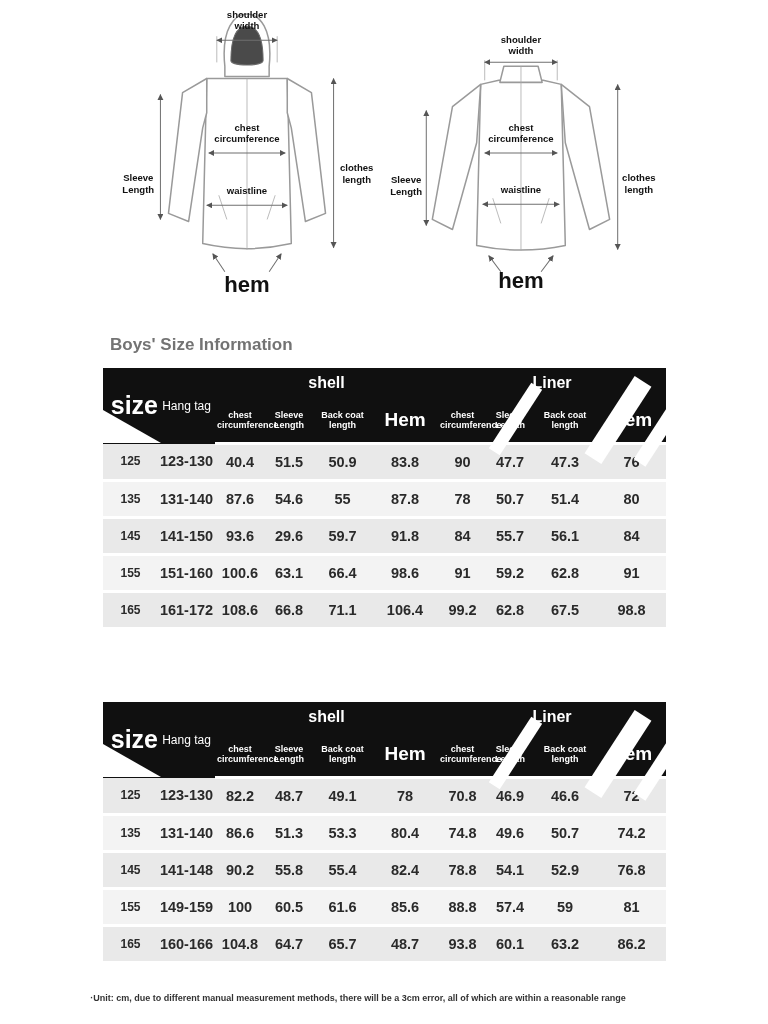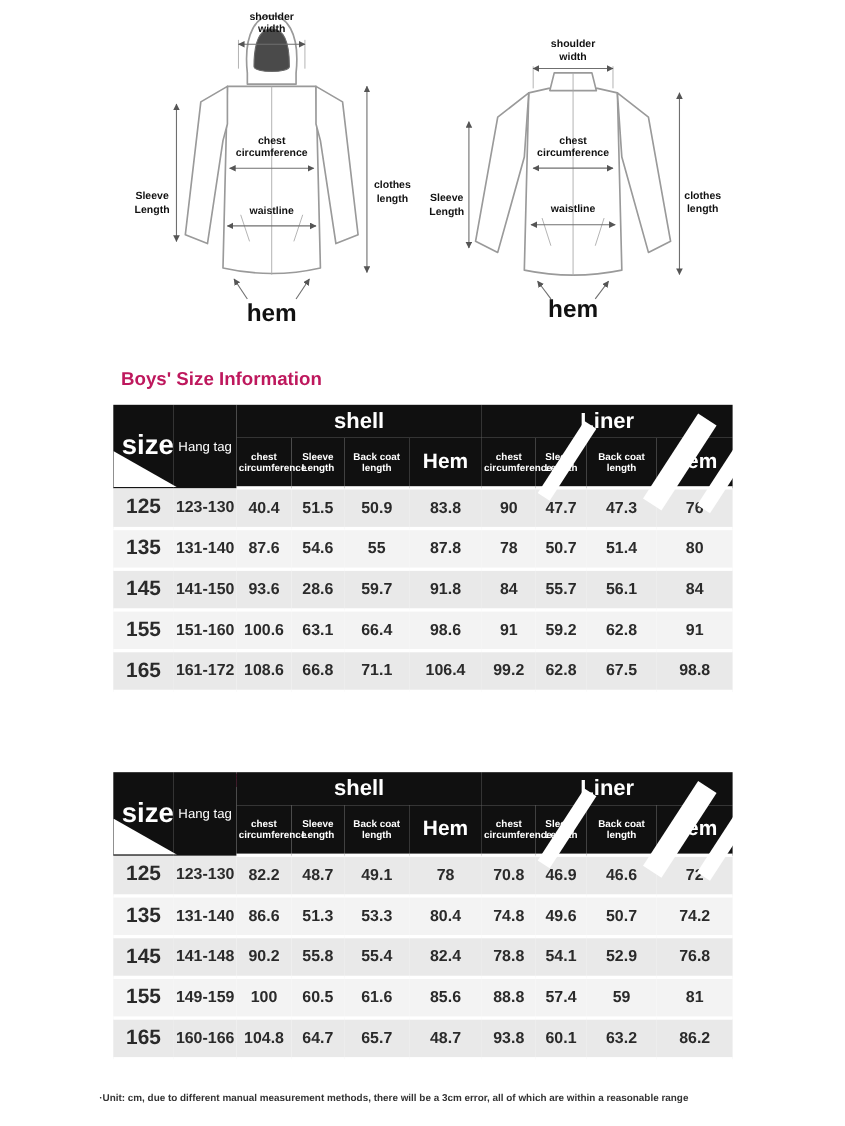--- a/index.html
+++ b/index.html
@@ -12,39 +12,39 @@
   #diagram-left{left:116px;top:2px;width:262px;height:302px;}
   #diagram-right{left:388px;top:32px;width:272px;height:272px;}
   svg text{font-family:"Liberation Sans", sans-serif;font-weight:bold;fill:#111;}
   svg .lbl{font-size:9.5px;}
   svg .hem{font-size:22px;}
   svg .garment{fill:#ffffff;stroke:#9a9a9a;stroke-width:1.5;stroke-linejoin:round;}
   svg .inner{fill:#4a4a4a;stroke:#6a6a6a;stroke-width:1;}
   svg .dim{stroke:#6f6f6f;stroke-width:1;fill:none;}
   svg .guide{stroke:#aaaaaa;stroke-width:0.8;fill:none;}
   
-  .sec-title{position:absolute;left:110px;font-size:17px;font-weight:bold;color:#be185d;margin:0;}
+  .sec-title{position:absolute;left:110px;font-size:17px;font-weight:bold;color:#737373;margin:0;}
   #boys-title{top:335px;}
   #girls-title{top:700px;}
   .table-wrap{position:absolute;left:103px;width:563px;}
   #boys-table-wrap{top:368px;}
   #girls-table-wrap{top:702px;}
   table{border-collapse:collapse;width:563px;table-layout:fixed;}
   thead th{background:#101010;color:#ffffff;text-align:center;vertical-align:middle;padding:0;}
-  tr.top th.group-th{font-size:20px;font-weight:bold;height:30px;}
+  tr.top th.group-th{font-size:16px;font-weight:bold;height:30px;}
   th.size-th{font-size:25px;font-weight:bold;text-align:right;}
   th.hang-th{font-size:12px;font-weight:normal;}
   tr.sub th{font-size:9px;font-weight:bold;height:44px;line-height:1.15;border-bottom:3px solid #fff;padding:0 2px;}
   tr.sub th.big{font-size:19px;}
   tbody td{
     text-align:center;vertical-align:middle;height:34px;font-size:14.5px;font-weight:bold;
     color:#2a2a2a;background:#e9e9e9;border-bottom:3px solid #ffffff;padding:0;
   }
   tbody tr:nth-child(even) td{background:#f3f3f3;}
-  tbody td.col-size{font-size:19px;}
+  tbody td.col-size{font-size:12px;}
   
   .glare{position:absolute;background:#ffffff;pointer-events:none;}
   .wedge-left{left:0;top:42px;width:58px;height:33px;
     clip-path:polygon(0 0,0 100%,100% 100%);}
   .streak-a{left:406px;top:12px;width:13px;height:78px;transform:rotate(33deg);}
   .streak-b{left:505px;top:6px;width:20px;height:92px;transform:rotate(33deg);}
   .streak-c{left:547px;top:36px;width:14px;height:64px;transform:rotate(33deg);}
   
   #footnote{position:absolute;left:0;top:993px;width:716px;text-align:center;
     font-size:9px;font-weight:bold;color:#333;}
@@ -184,21 +184,21 @@
           <td>87.8</td>
           <td>78</td>
           <td>50.7</td>
           <td>51.4</td>
           <td>80</td>
         </tr>
         <tr>
           <td class="col-size">145</td>
           <td>141-150</td>
           <td>93.6</td>
-          <td>28.6</td>
+          <td>29.6</td>
           <td>59.7</td>
           <td>91.8</td>
           <td>84</td>
           <td>55.7</td>
           <td>56.1</td>
           <td>84</td>
         </tr>
         <tr>
           <td class="col-size">155</td>
           <td>151-160</td>

